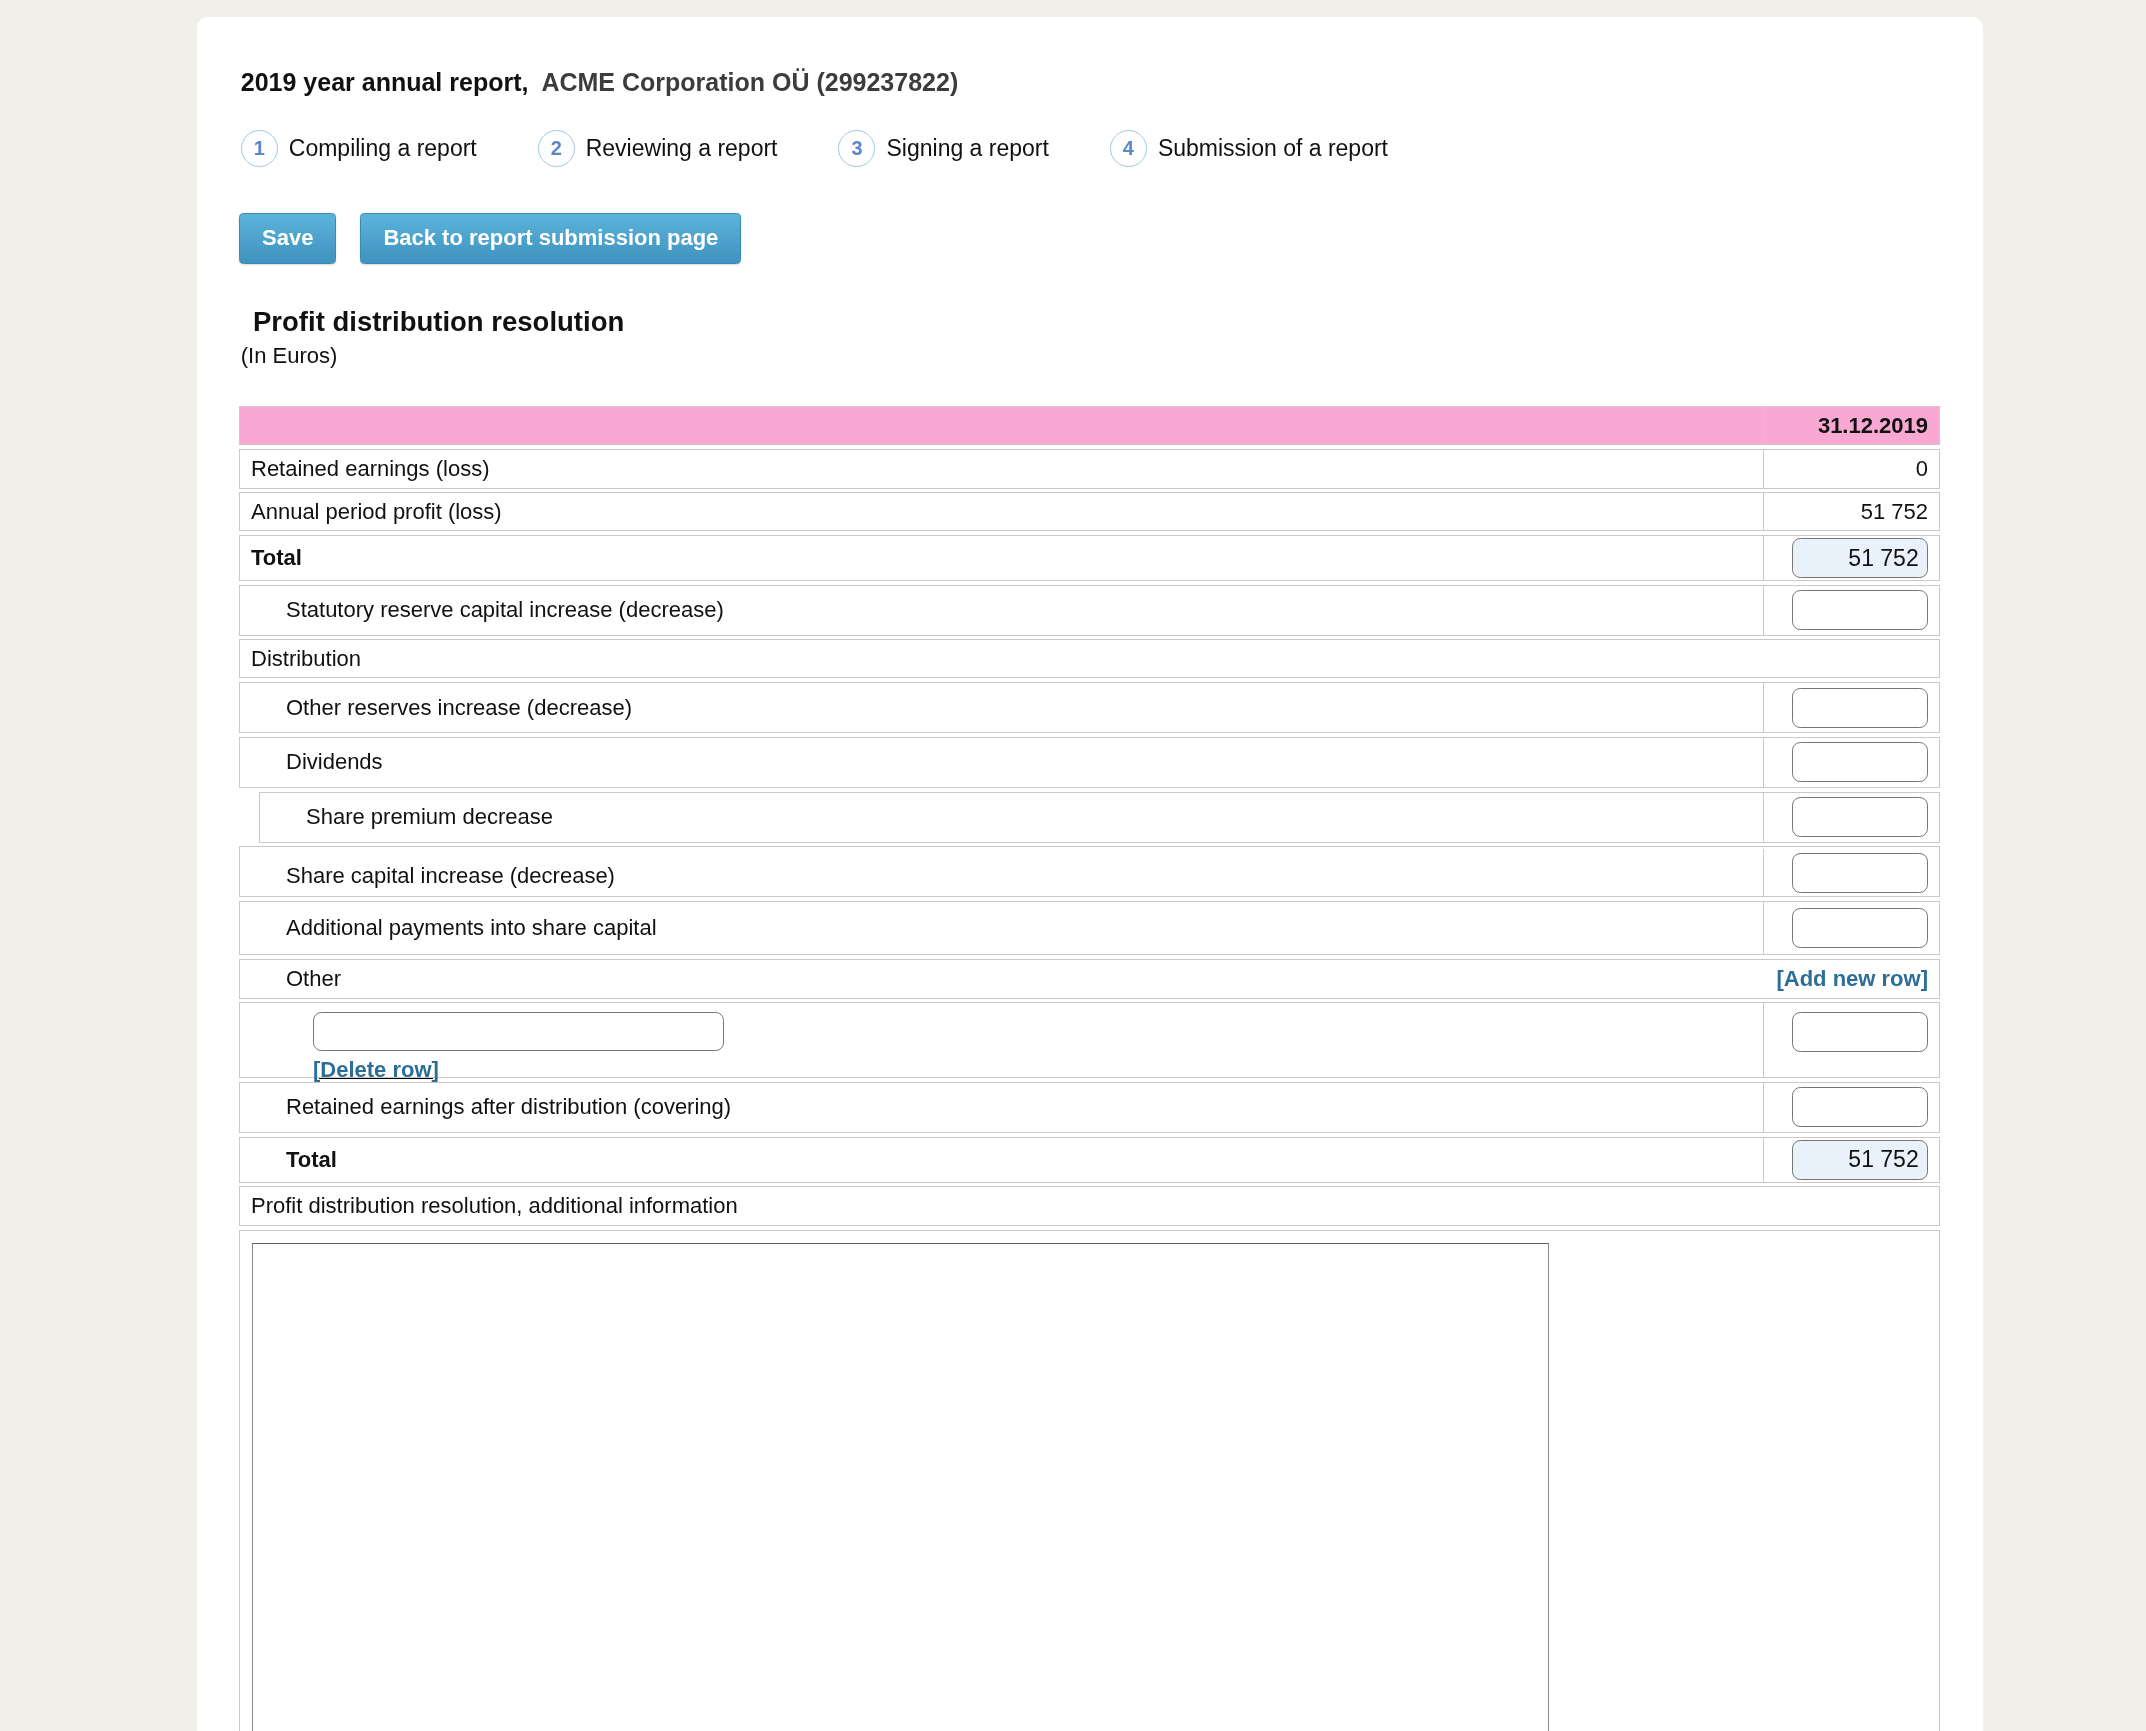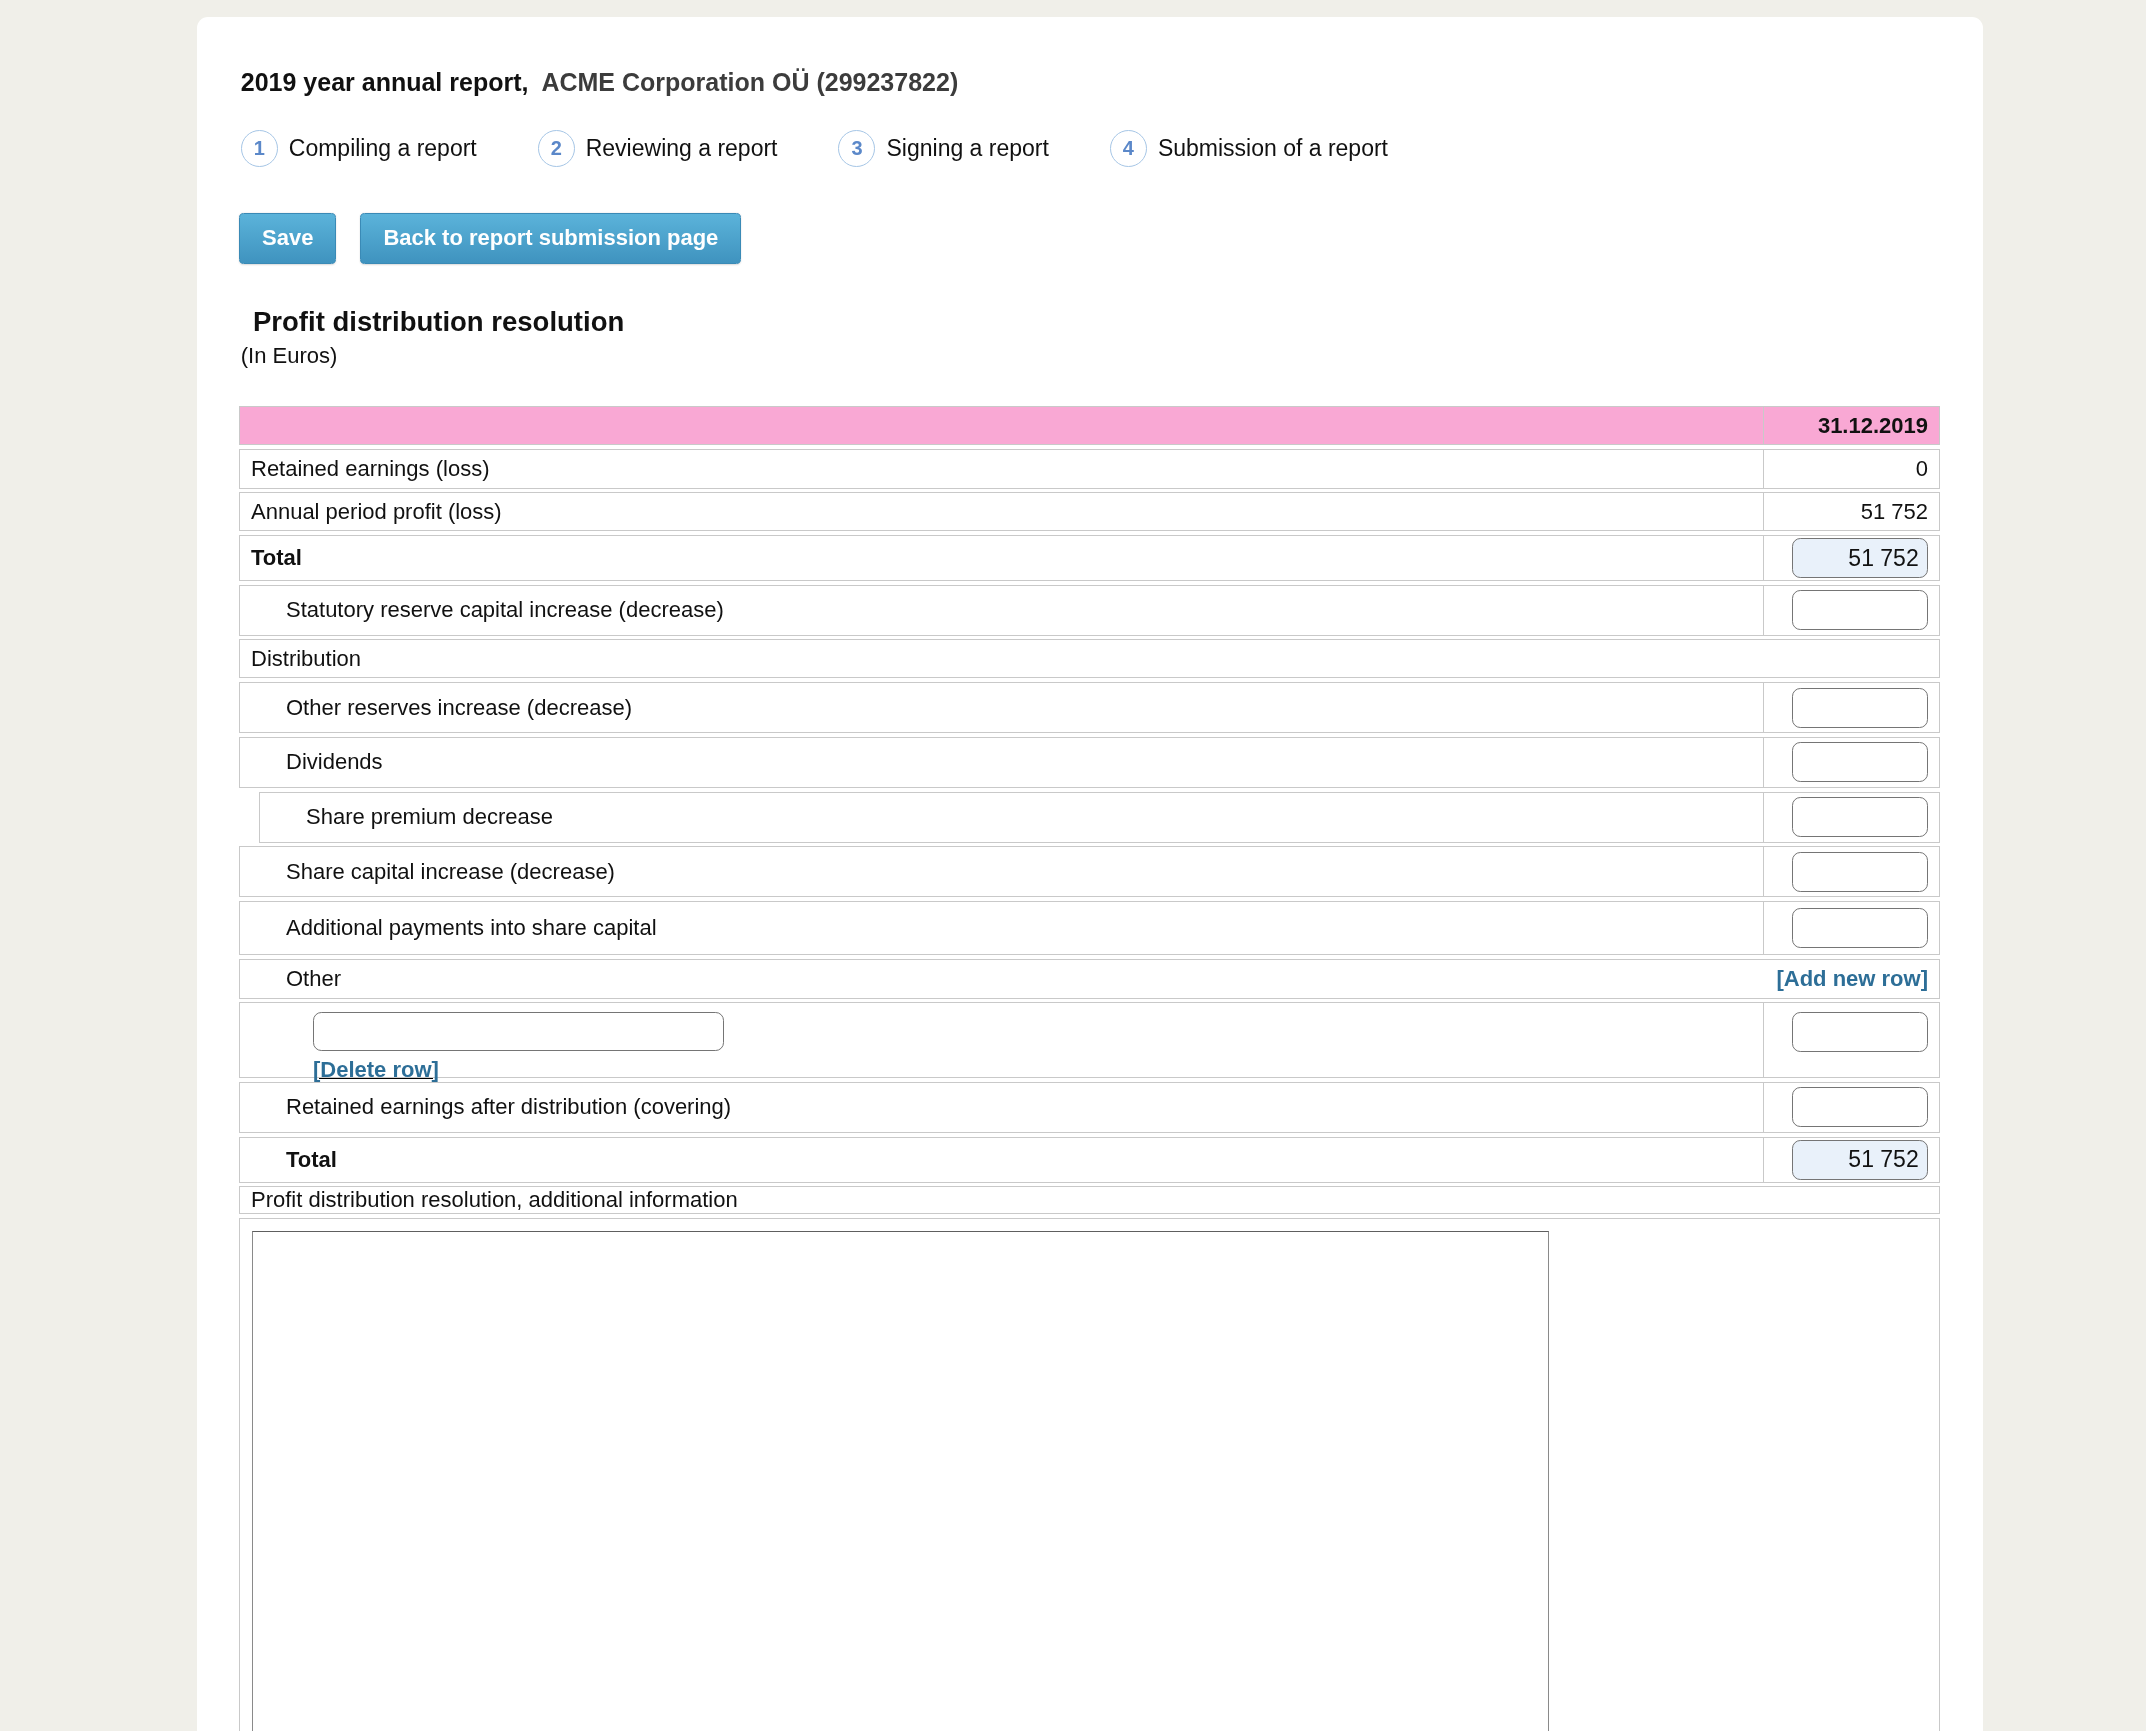--- a/index.html
+++ b/index.html
@@ -148,21 +148,21 @@
       </div>
     </div>
 
     <div class="t-row" style="height:51px;margin-left:20px;">
       <div class="t-label indent">Share premium decrease</div>
       <div class="t-value">
         <input class="amount-input" type="text" style="">
       </div>
     </div>
 
-    <div class="t-row" style="height:51px;">
+    <div class="t-row" style="height:51px;align-items:flex-end;">
       <div class="t-label indent">Share capital increase (decrease)</div>
       <div class="t-value">
         <input class="amount-input" type="text" style="">
       </div>
     </div>
 
     <div class="t-row" style="height:54px;">
       <div class="t-label indent">Additional payments into share capital</div>
       <div class="t-value">
         <input class="amount-input" type="text" style="">
@@ -195,21 +195,21 @@
       </div>
     </div>
 
     <div class="t-row" style="height:46px;">
       <div class="t-label indent bold">Total</div>
       <div class="t-value">
         <input class="amount-input filled" type="text" readonly="" value="51 752" style="">
       </div>
     </div>
 
-    <div class="t-row" style="height:28px;">
+    <div class="t-row" style="height:40px;">
       <div class="t-label">Profit distribution resolution, additional information</div>
     </div>
 
     <div class="textarea-row">
       <div class="ta-wrap">
         <textarea class="info-textarea" style=""></textarea>
 
       </div>
     </div>
 

